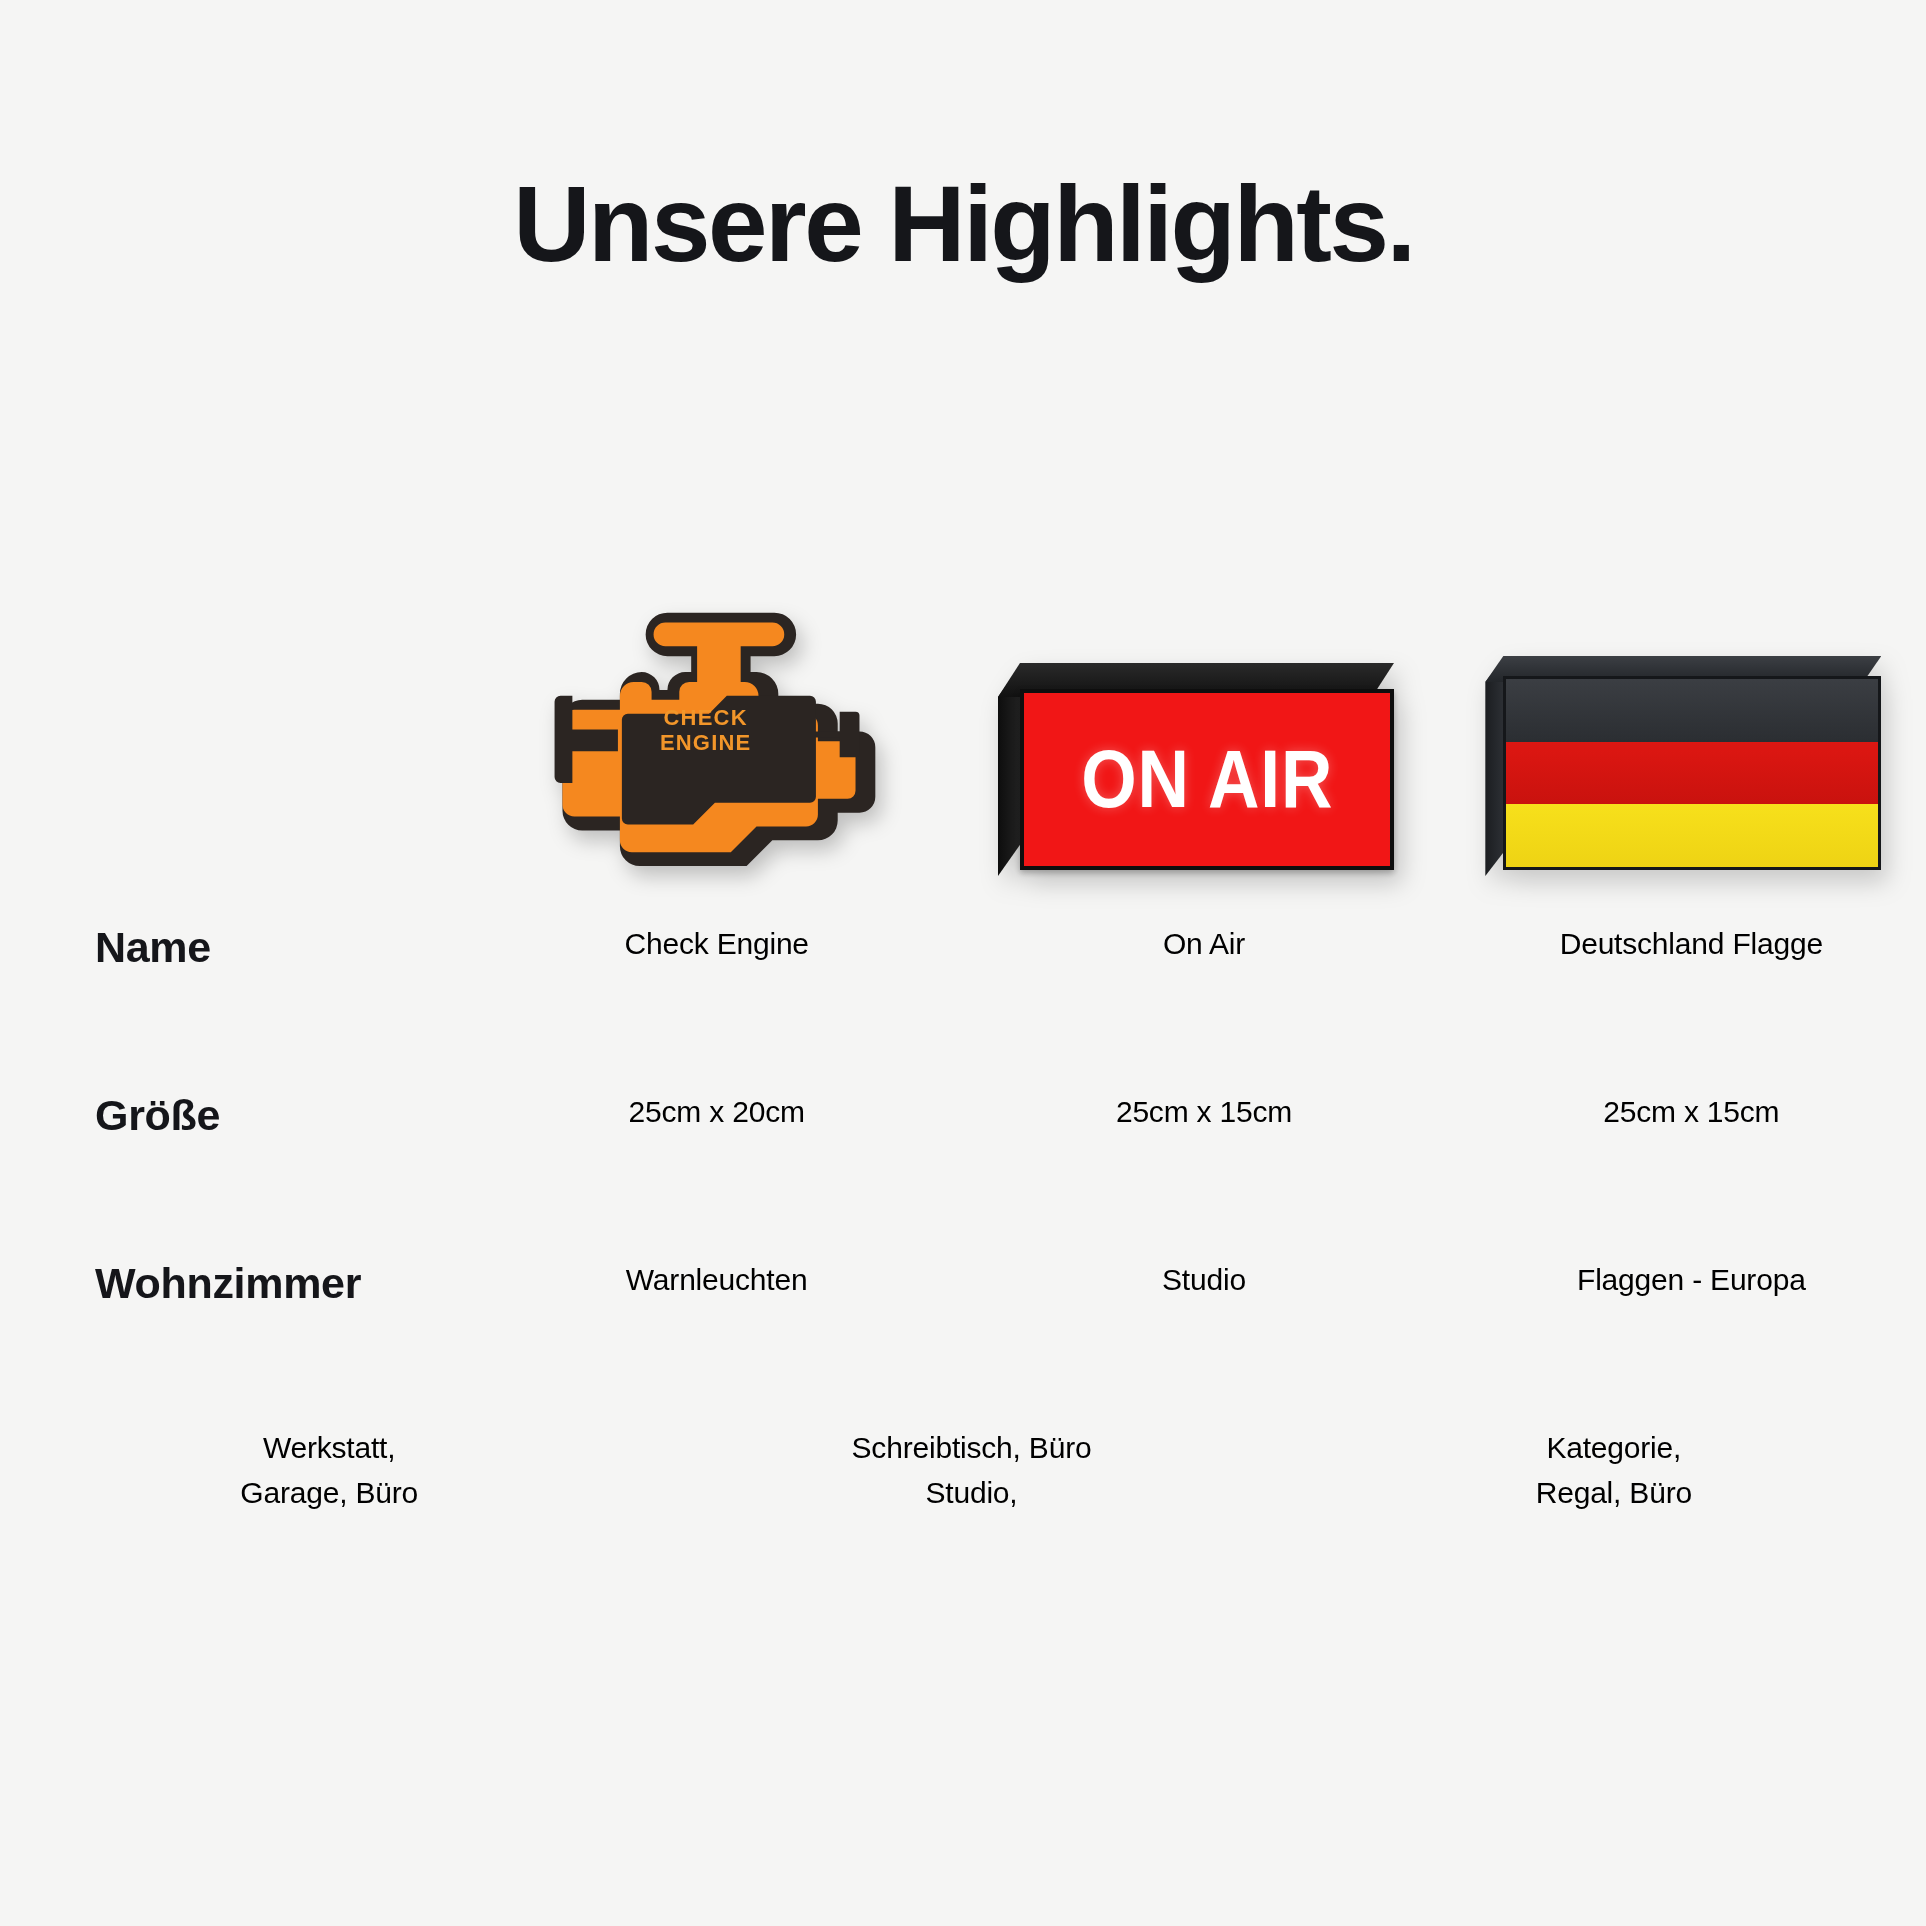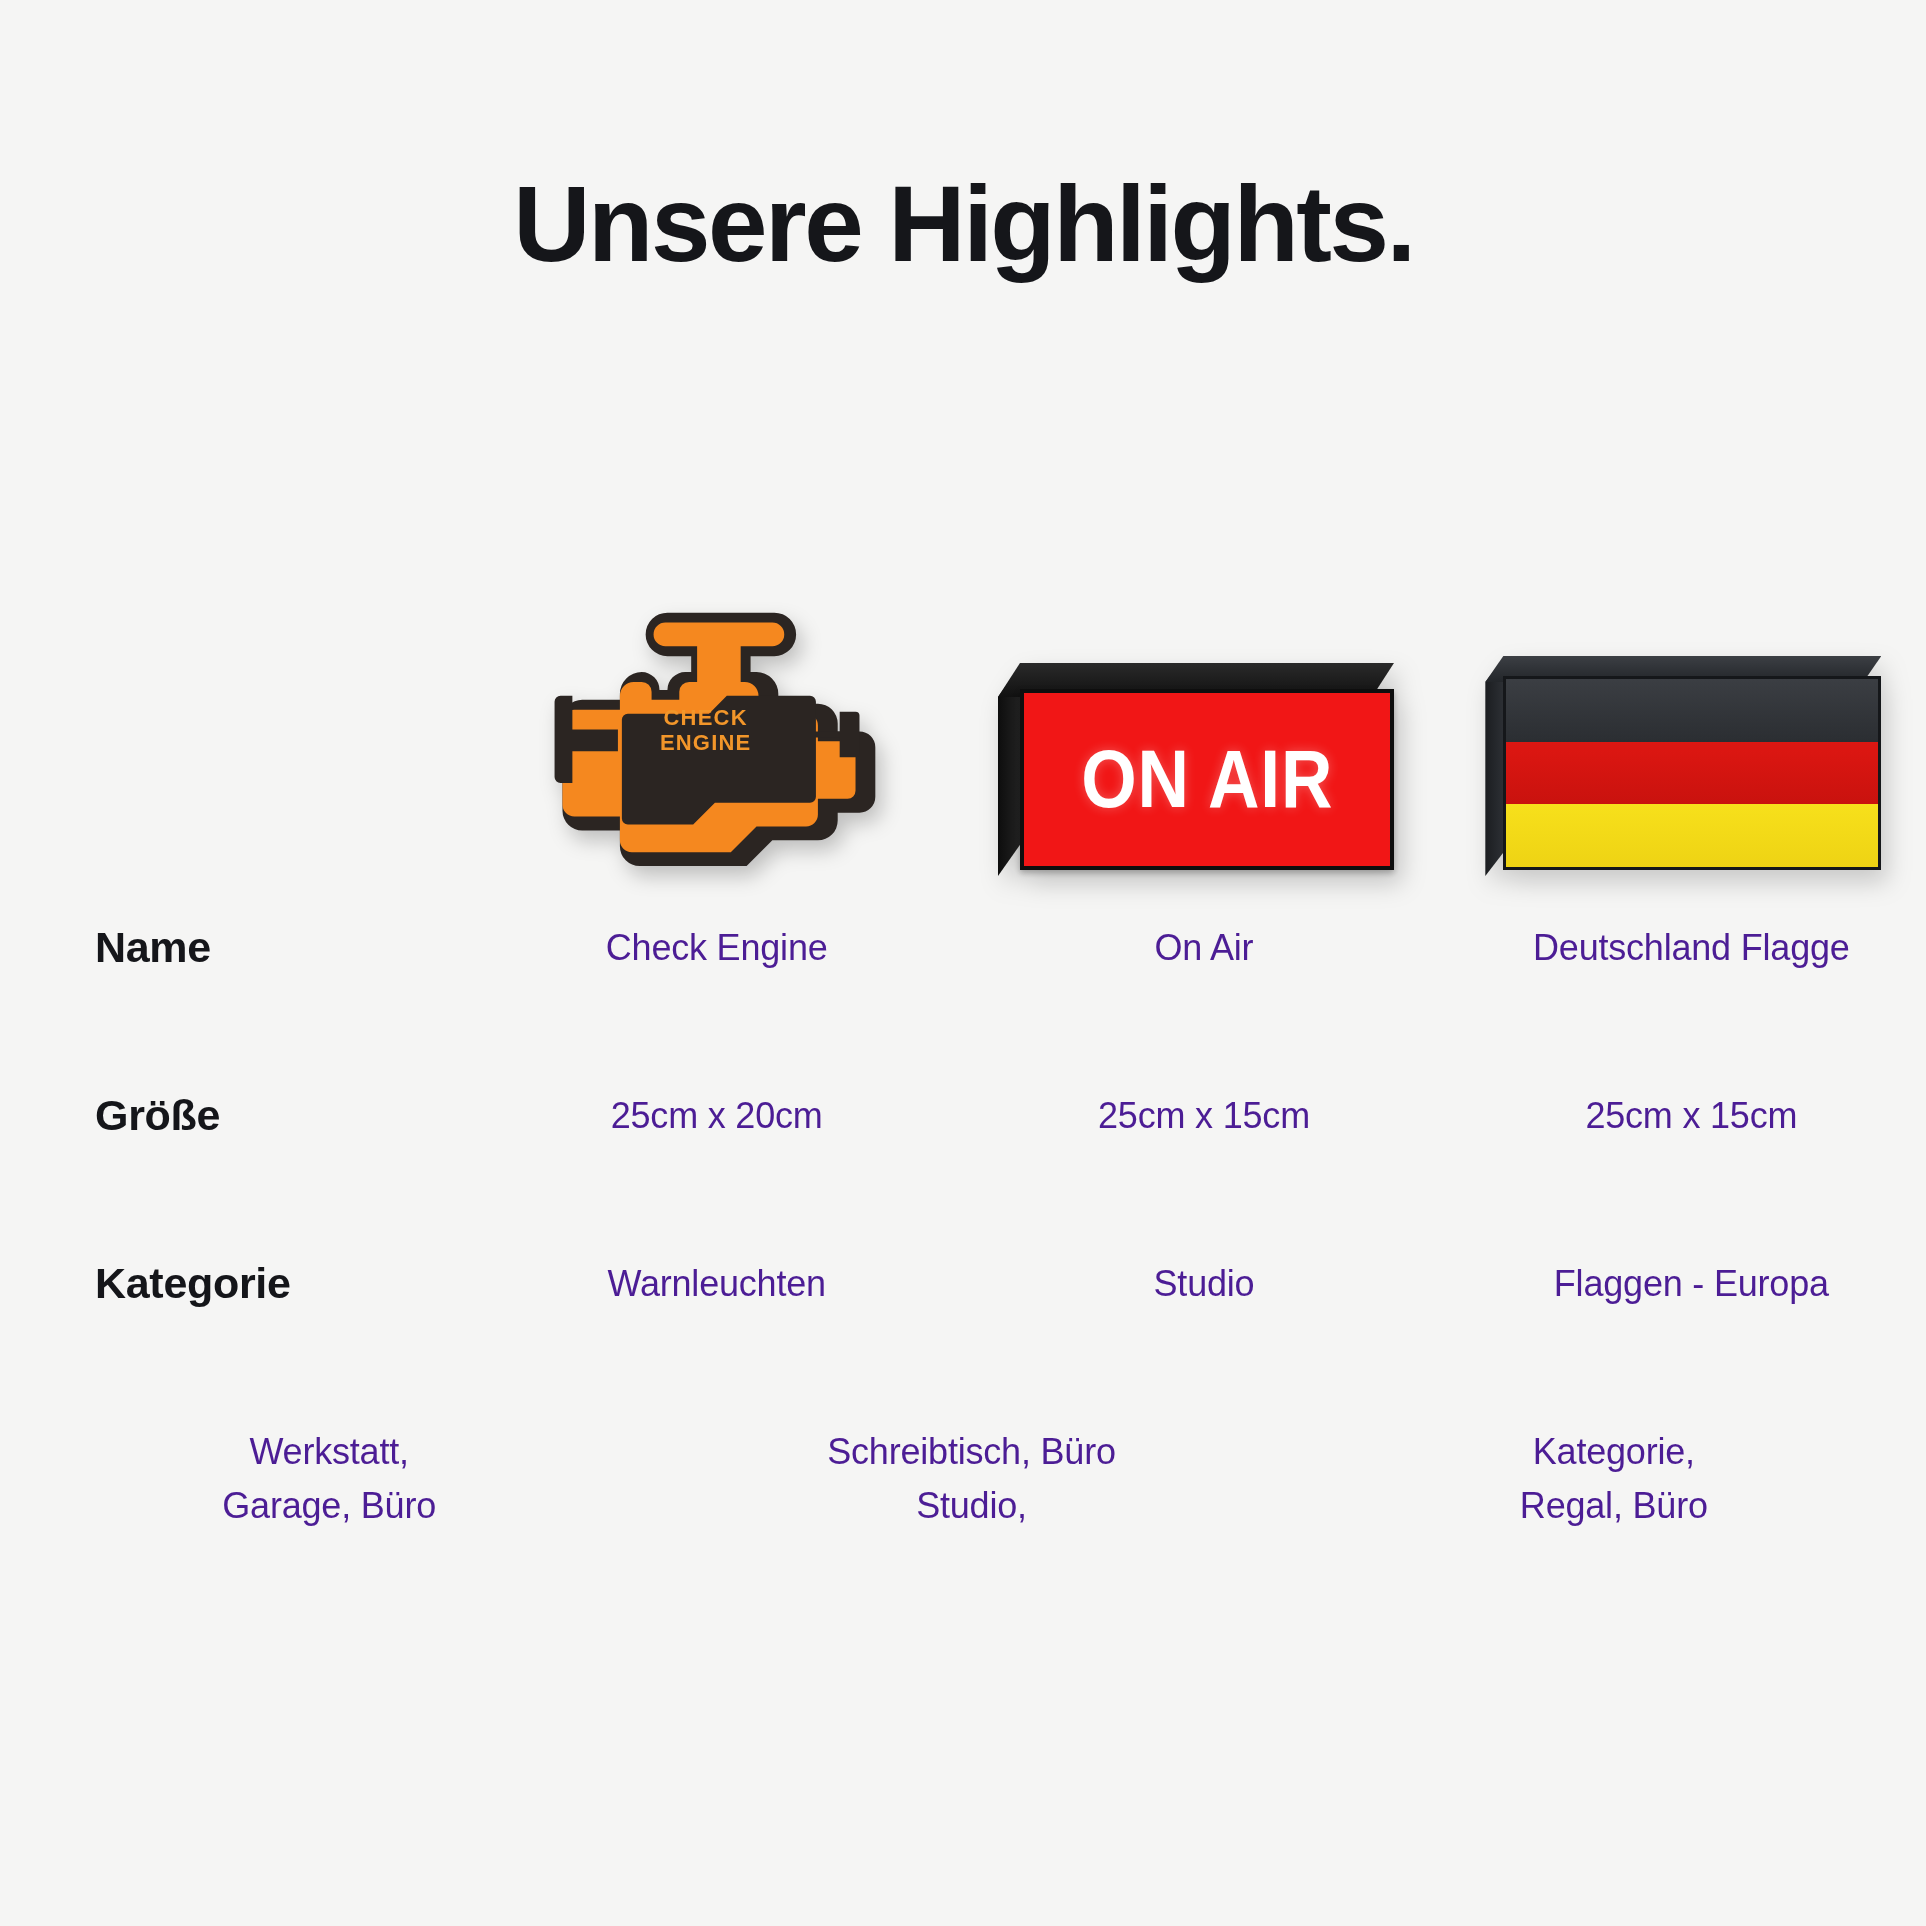--- a/index.html
+++ b/index.html
@@ -183,23 +183,23 @@
     padding-left: 87px;
     font-size: 43px;
     font-weight: 700;
     color: #15161a;
     letter-spacing: -0.3px;
     line-height: 1.25;
   }
   .spec-value {
     flex: 1 1 0;
     text-align: center;
-    font-size: 36px;
+    font-size: 30px;
     font-weight: 400;
-    color: #4c1d95;
+    color: #000000;
     letter-spacing: -0.2px;
     line-height: 1.5;
     padding: 0 22px;
   }
   .spec-value .ln { display: block; }
 </style>
 </head>
 <body>
 
 <div class="page">
@@ -393,21 +393,21 @@
       </div>
       <div class="spec-value">
         <span class="ln">25cm x 15cm</span>
       </div>
       <div class="spec-value">
         <span class="ln">25cm x 15cm</span>
       </div>
     </div>
 
     <div class="spec-row">
-      <div class="spec-label">Kategorie</div>
+      <div class="spec-label">Wohnzimmer</div>
       <div class="spec-value">
         <span class="ln">Warnleuchten</span>
       </div>
       <div class="spec-value">
         <span class="ln">Studio</span>
       </div>
       <div class="spec-value">
         <span class="ln">Flaggen - Europa</span>
       </div>
     </div>

